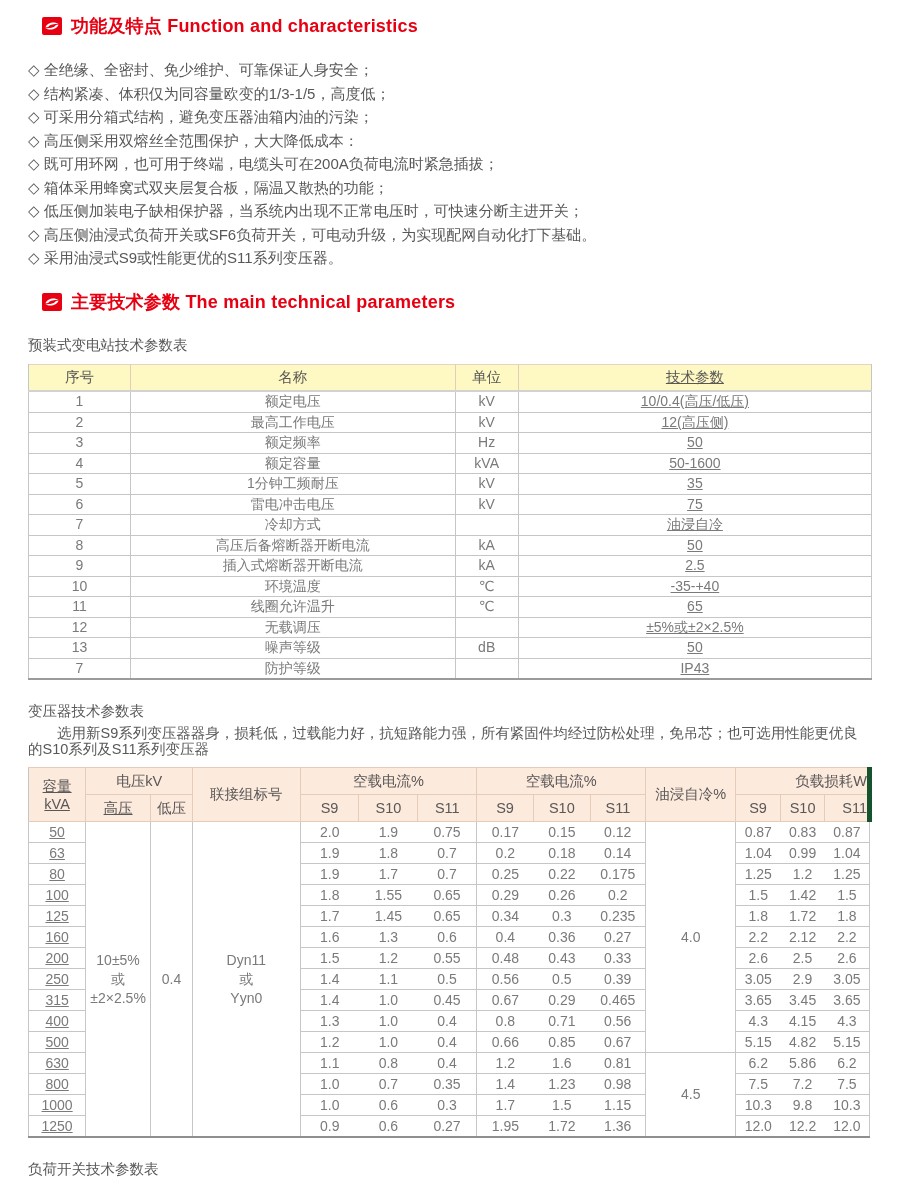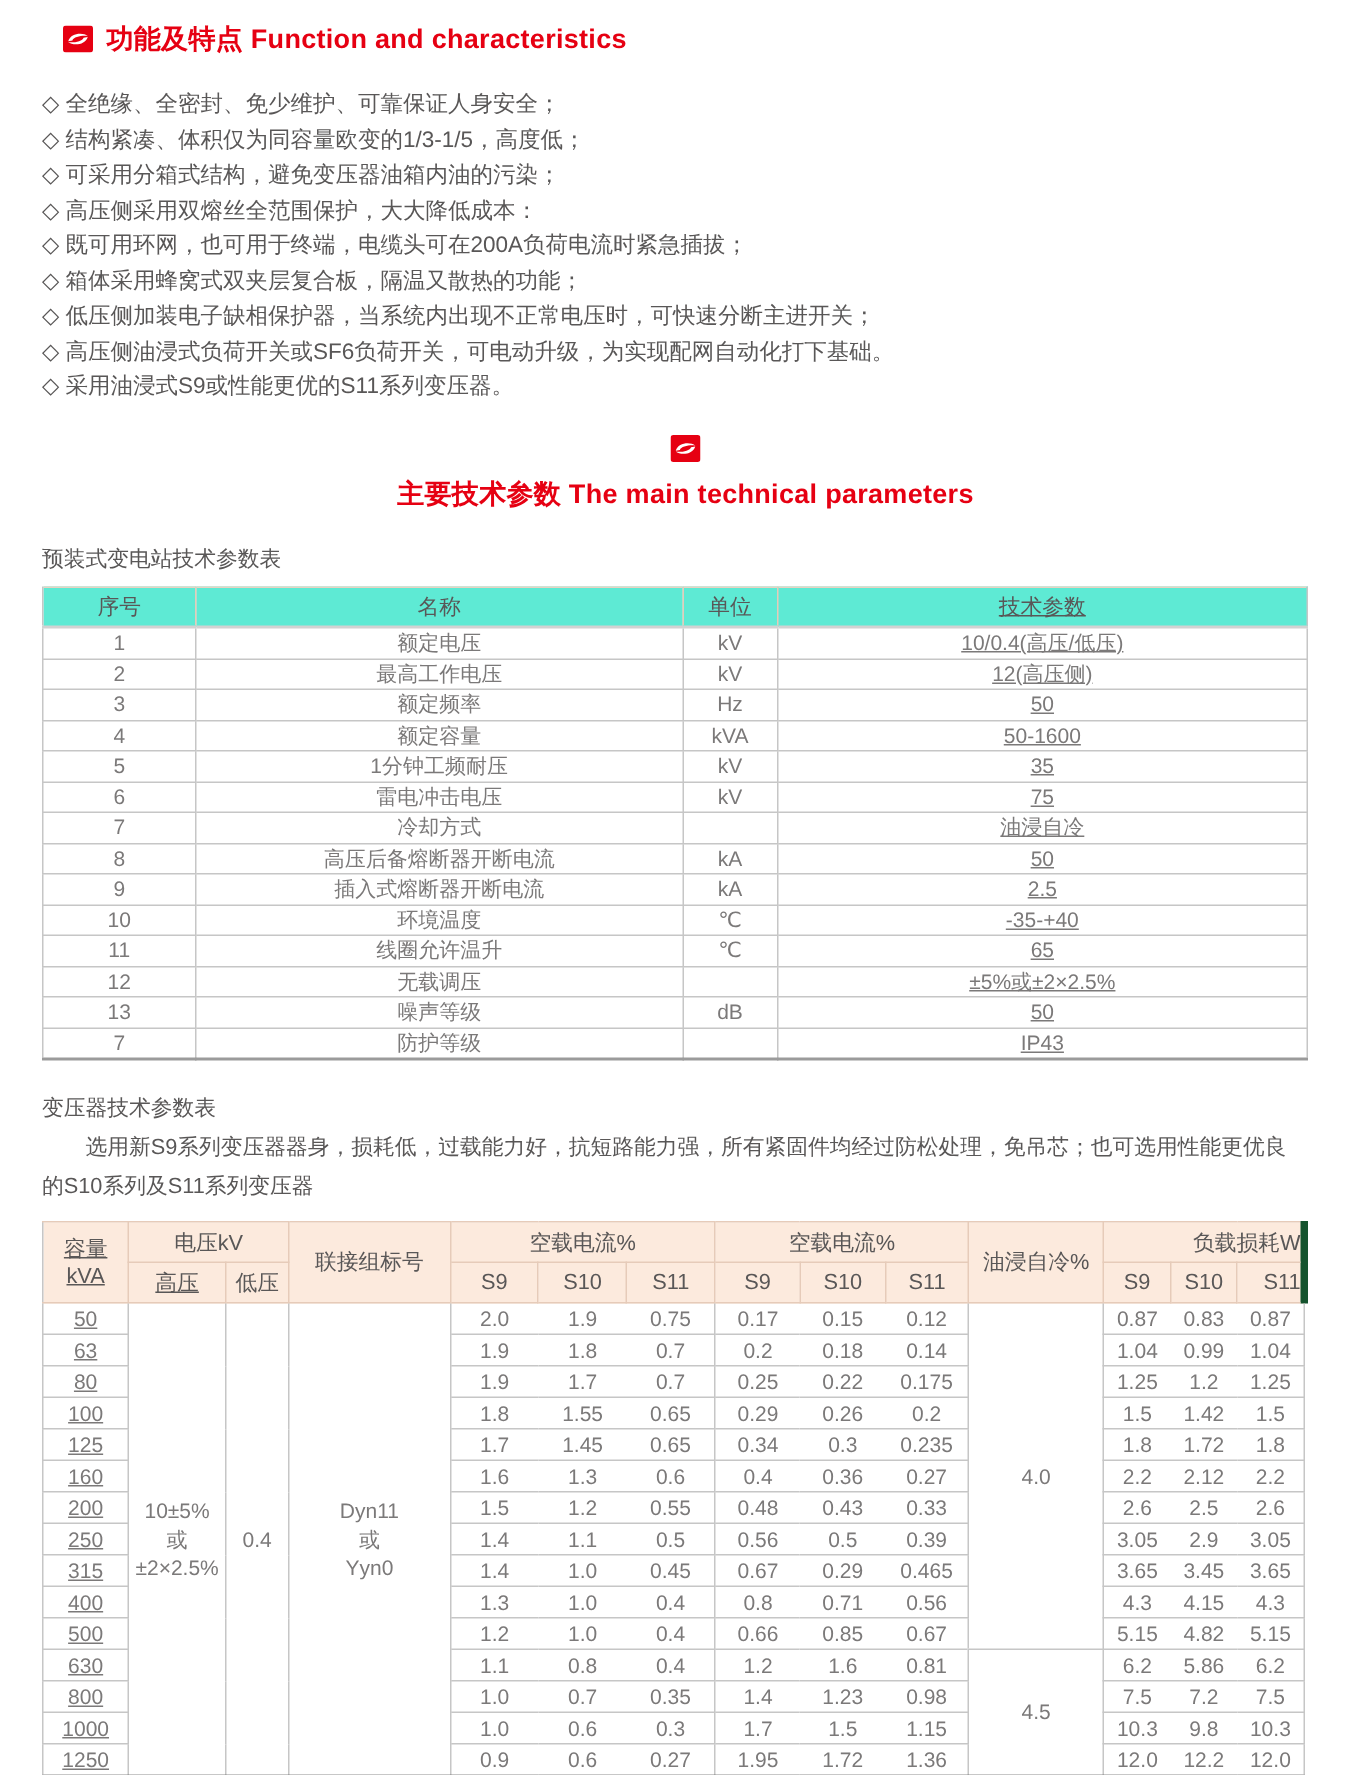--- a/index.html
+++ b/index.html
@@ -13,32 +13,32 @@
 
   
   .section-header { display:flex; align-items:center; gap:9px; margin-top:2px;padding-left:14px; }
   .section-header h1 { font-size:18px; font-weight:bold; color:#e60012; letter-spacing:0.2px; }
   .logo-icon { width:20px; height:18px; display:inline-block; flex:0 0 auto; }
 
   
   .features { list-style:none; margin:20px 0 0 0; }
   .features li { font-size:15px; line-height:23.5px; color:#595757; }
 
-  .sec2 { margin-top:20px;flex-direction:column; }
+  .sec2 { margin-top:20px; }
 
   .tbl-caption { font-size:14.5px; color:#595757; margin-top:22px; }
-  .tbl-intro { font-size:14.5px; color:#595757; line-height:26px; text-indent:2em; margin-top:4px; }
+  .tbl-intro { font-size:14.5px; color:#595757; line-height:16px; text-indent:2em; margin-top:4px; }
 
   table { border-collapse:collapse; width:844px; table-layout:fixed; margin-top:9px; }
   th, td { text-align:center; vertical-align:middle; font-weight:normal; }
 
   
   .t1 { border-top:1px solid #ead2c2; border-bottom:2px solid #9b9b9b; }
   .t1 th {
-    background:#5eead4; color:#595757; font-size:14.5px;
+    background:#fef9c3; color:#595757; font-size:14.5px;
     height:27px; border-left:1px solid #e6cbb9; border-right:1px solid #e6cbb9;
     border-bottom:2px solid #d2d2d2;
   }
   .t1 td {
     color:#7b7979; font-size:14px; height:19.5px; line-height:19.5px;
     border:1px solid #c6c6c6;
   }
   .t1 th:first-child, .t1 td:first-child { border-left:1px solid #c6c6c6; }
   .t1 th:last-child,  .t1 td:last-child  { border-right:1px solid #c6c6c6;text-decoration:underline; }
 

